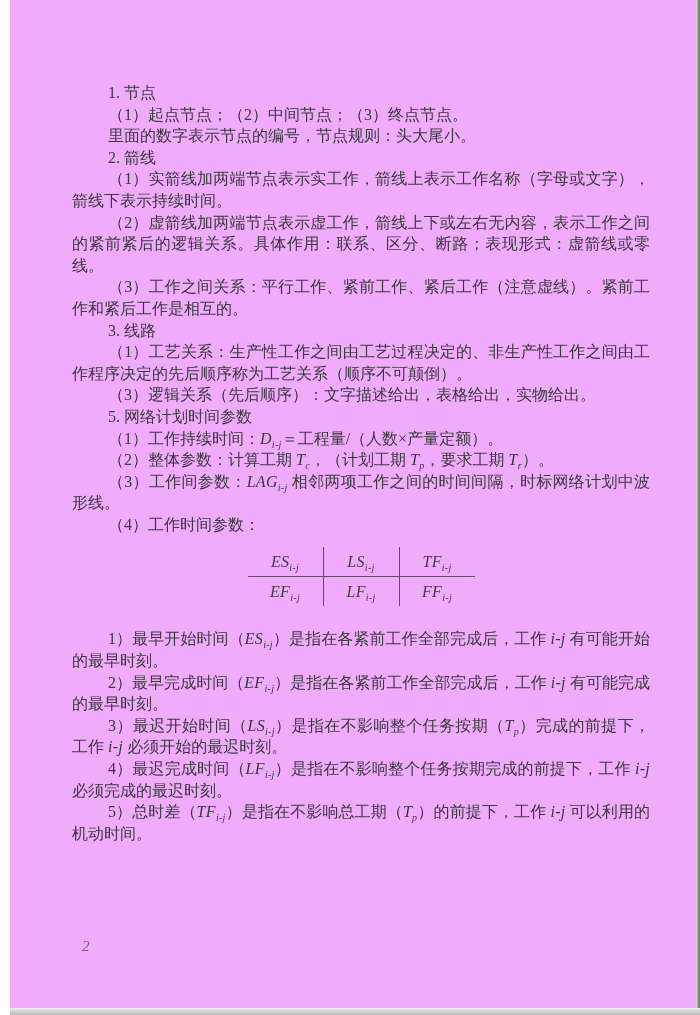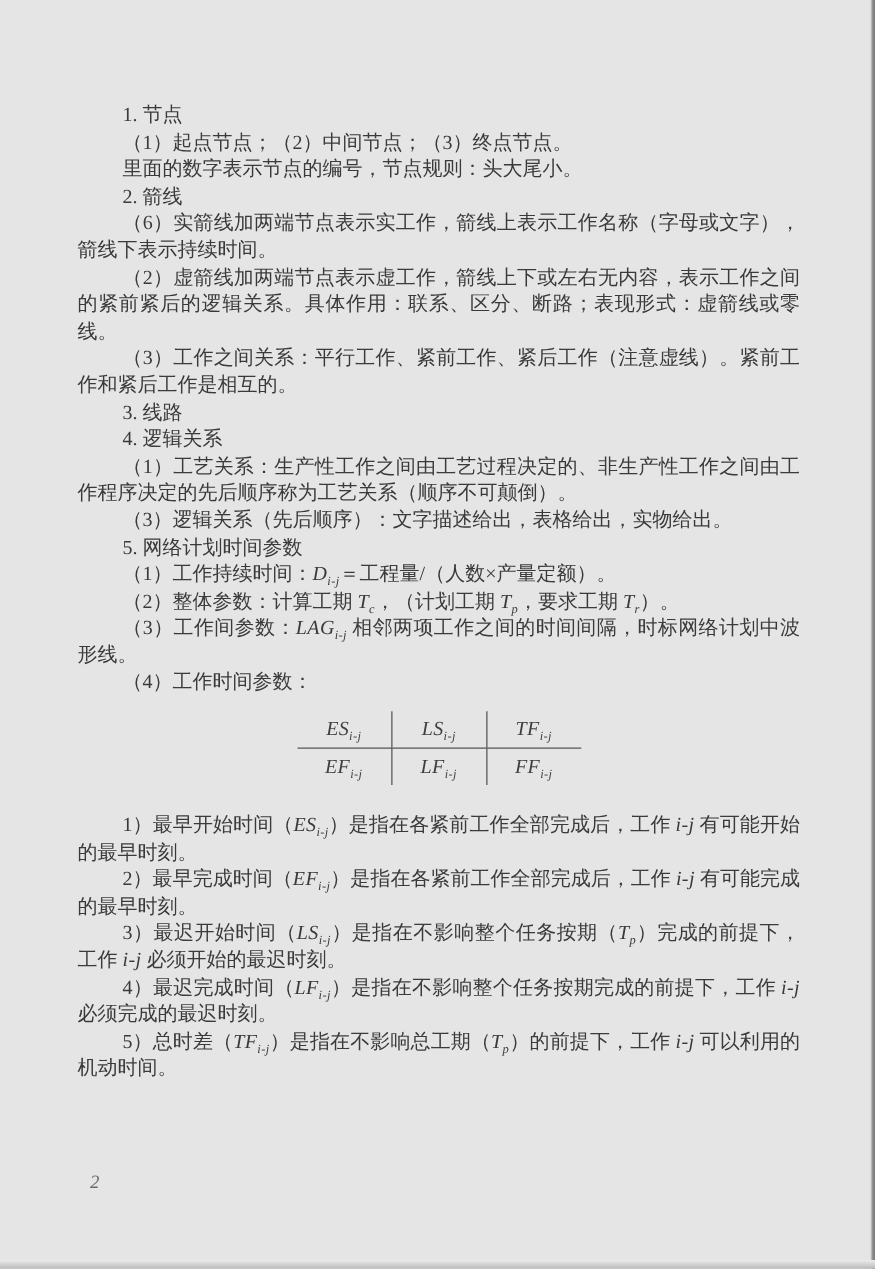--- a/index.html
+++ b/index.html
@@ -5,21 +5,22 @@
   html,body{margin:0;padding:0;}
   body{
     width:700px;height:1015px;
     background:#ffffff;
     position:relative;
     overflow:hidden;
     font-family:"Liberation Serif","DejaVu Serif",serif;
   }
   .page{
     position:absolute;inset:0;
-    background:#e5e5e5;
+    background:#f0abfc;
+    margin-left:10px;
   }
   .content{
     position:absolute;
     left:62px;top:82px;width:578px;
     font-size:16px;
     line-height:21.6px;
     color:#3a3a3a;
     text-align:justify;
   }
   .para{
@@ -75,25 +76,24 @@
 </style>
 </head>
 <body>
 
 <div class="page">
   <div class="content">
       <p class="para"><span>1. 节点</span></p>
       <p class="para"><span>（1）起点节点；（2）中间节点；（3）终点节点。</span></p>
       <p class="para"><span>里面的数字表示节点的编号，节点规则：头大尾小。</span></p>
       <p class="para"><span>2. 箭线</span></p>
-      <p class="para"><span>（6）实箭线加两端节点表示实工作，箭线上表示工作名称（字母或文字），箭线下表示持续时间。</span></p>
+      <p class="para"><span>（1）实箭线加两端节点表示实工作，箭线上表示工作名称（字母或文字），箭线下表示持续时间。</span></p>
       <p class="para"><span>（2）虚箭线加两端节点表示虚工作，箭线上下或左右无内容，表示工作之间的紧前紧后的逻辑关系。具体作用：联系、区分、断路；表现形式：虚箭线或零线。</span></p>
       <p class="para"><span>（3）工作之间关系：平行工作、紧前工作、紧后工作（注意虚线）。紧前工作和紧后工作是相互的。</span></p>
       <p class="para"><span>3. 线路</span></p>
-      <p class="para"><span>4. 逻辑关系</span></p>
       <p class="para"><span>（1）工艺关系：生产性工作之间由工艺过程决定的、非生产性工作之间由工作程序决定的先后顺序称为工艺关系（顺序不可颠倒）。</span></p>
       <p class="para"><span>（3）逻辑关系（先后顺序）：文字描述给出，表格给出，实物给出。</span></p>
       <p class="para"><span>5. 网络计划时间参数</span></p>
       <p class="para"><span>（1）工作持续时间：</span><span class="mvar">D<sub>i-j</sub></span><span>＝工程量/（人数×产量定额）。</span></p>
       <p class="para"><span>（2）整体参数：计算工期 </span><span class="mvar">T<sub>c</sub></span><span>，（计划工期 </span><span class="mvar">T<sub>p</sub></span><span>，要求工期 </span><span class="mvar">T<sub>r</sub></span><span>）。</span></p>
       <p class="para"><span>（3）工作间参数：</span><span class="mvar">LAG<sub>i-j</sub></span><span> 相邻两项工作之间的时间间隔，时标网络计划中波形线。</span></p>
       <p class="para"><span>（4）工作时间参数：</span></p>
       <table class="param-table">
         <tbody>
           <tr>

